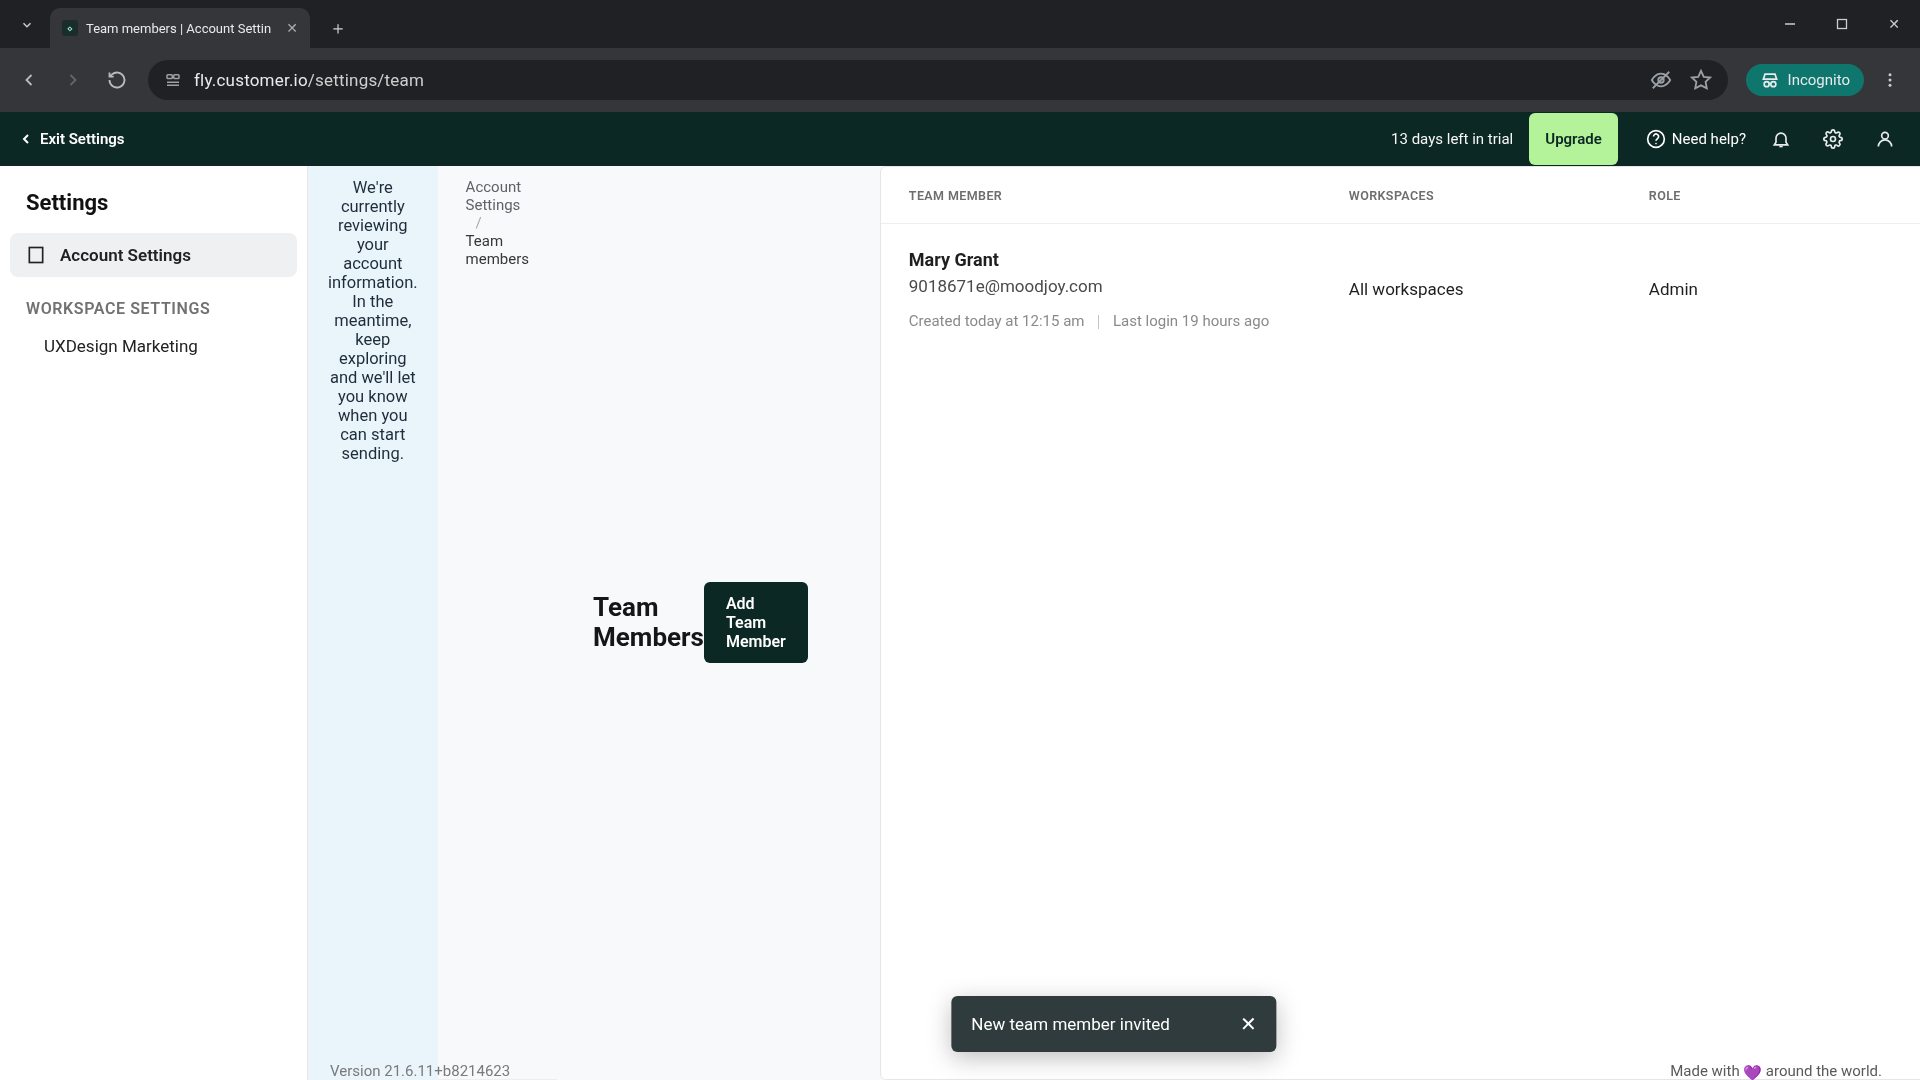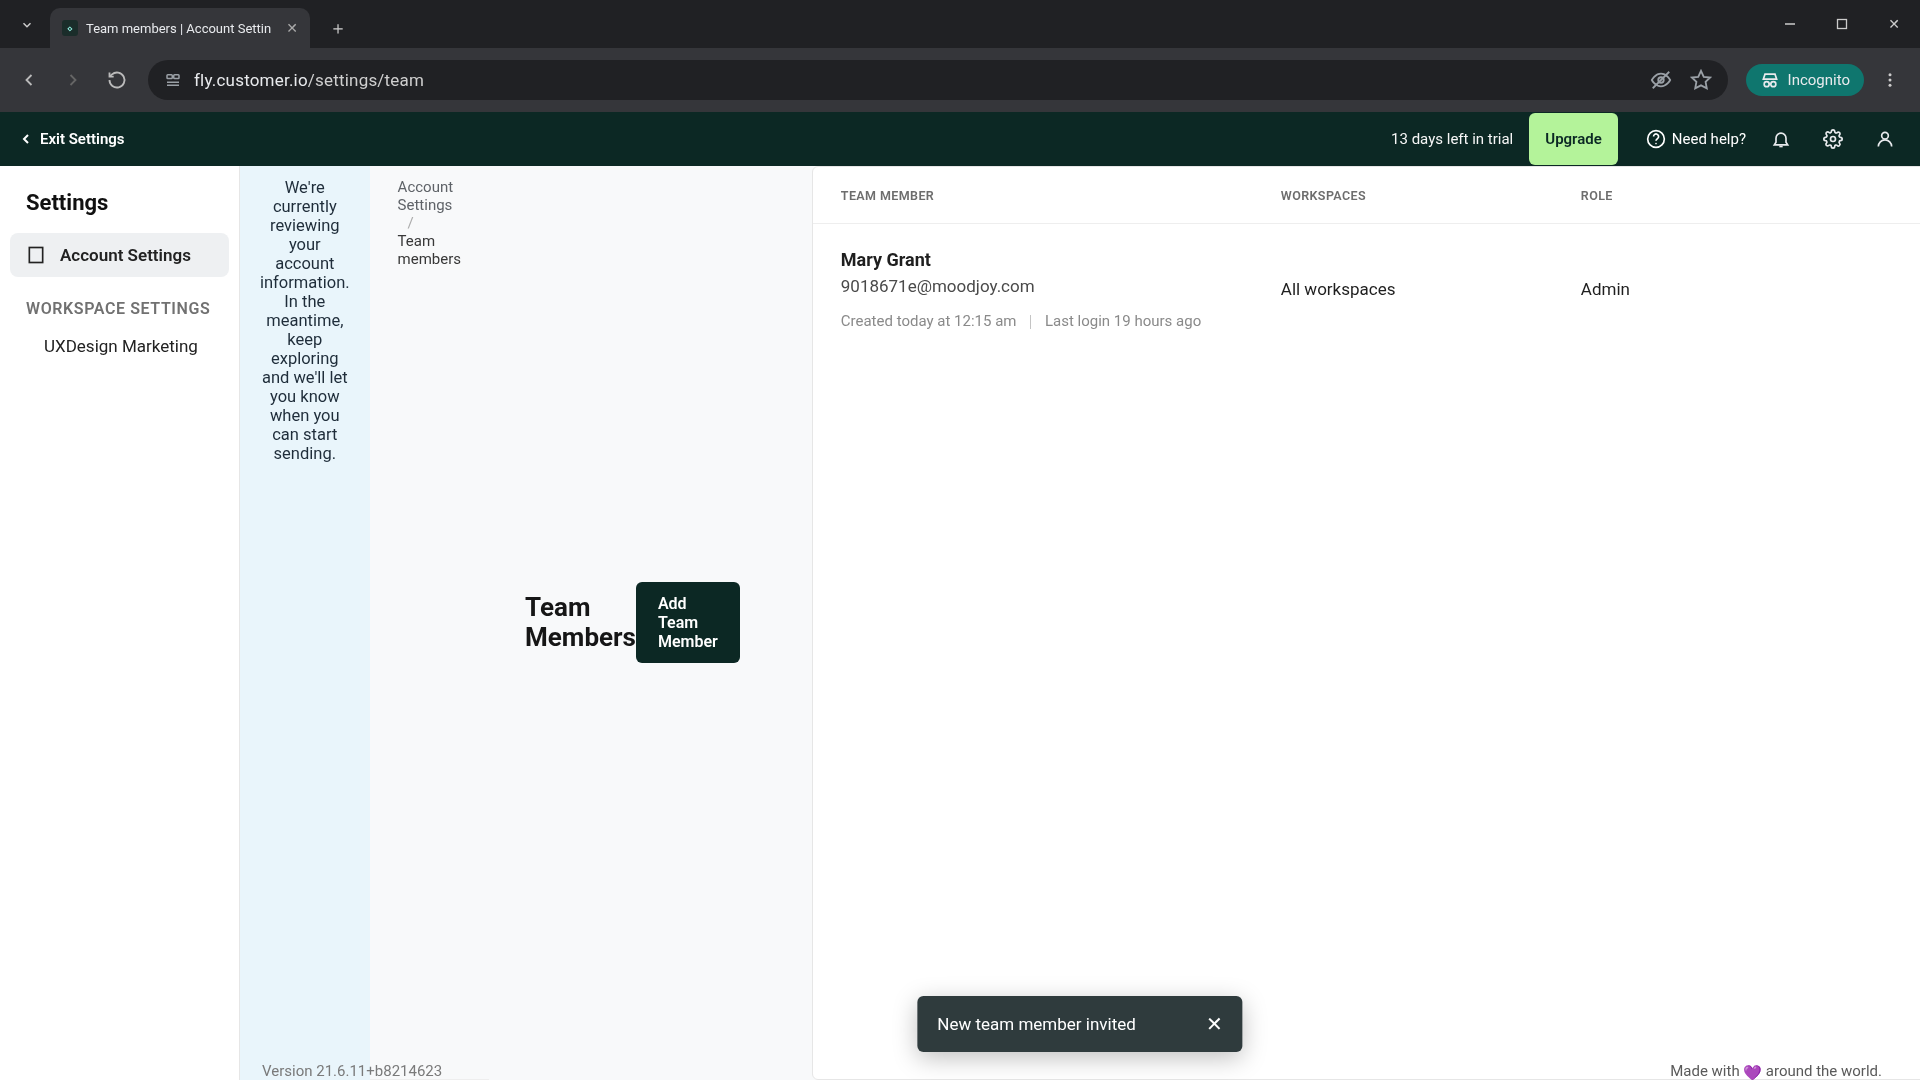--- a/index.html
+++ b/index.html
@@ -34,21 +34,21 @@
     .app-topbar { height:54px; background:#0c2824; color:#fff; display:flex; align-items:center; padding:0 18px; gap:10px; }
     .exit { display:flex; align-items:center; gap:6px; font-size:15px; font-weight:600; cursor:pointer; }
     .topbar-spacer { flex:1; }
     .trial { font-size:15px; color:#f6f6f6; margin-right:6px; }
     .upgrade { background:#b4f39a; color:#0c2824; font-weight:600; padding:17px 16px; border-radius:6px; font-size:15px; }
     .help { display:flex; align-items:center; gap:6px; font-size:15px; margin-left:18px; }
     .topicon { width:34px; height:34px; display:flex; align-items:center; justify-content:center; margin-left:8px; color:#e8eaed; }
 
     .app-body { flex:1; display:flex; min-height:0; }
 
-    .sidebar { width: 240px; background:#fff; border-right:1px solid #e6e6e6; padding:20px 10px; }
+    .sidebar { width: 308px; background:#fff; border-right:1px solid #e6e6e6; padding:20px 10px; }
     .sidebar h1 { font-size:22px; font-weight:700; padding:4px 16px 18px; color:#111; }
     .side-item { display:flex; align-items:center; gap:14px; padding:12px 16px; border-radius:8px; font-size:17px; color:#222; cursor:pointer; }
     .side-item.active { background:#eef0f2; font-weight:600; }
     .side-icon { width:20px; height:20px; display:flex; align-items:center; justify-content:center; color:#222; }
     .side-section { font-size:16px; letter-spacing:.6px; color:#717171; font-weight:600; padding:22px 16px 8px; }
     .workspace-item { padding:10px 16px 10px 34px; font-size:17px; color:#222; cursor:pointer; }
 
     .main { flex:1; background:#f8f9fa; display:flex; flex-direction:row; min-width:0; position:relative; }
     .banner { background:#e9f5fb; color:#1f2d3a; font-size:16.5px; text-align:center; padding:12px 20px; }
     .crumbs { padding:12px 28px 10px; font-size:15px; color:#7a7a7a; border-bottom:1px solid #eee; }

